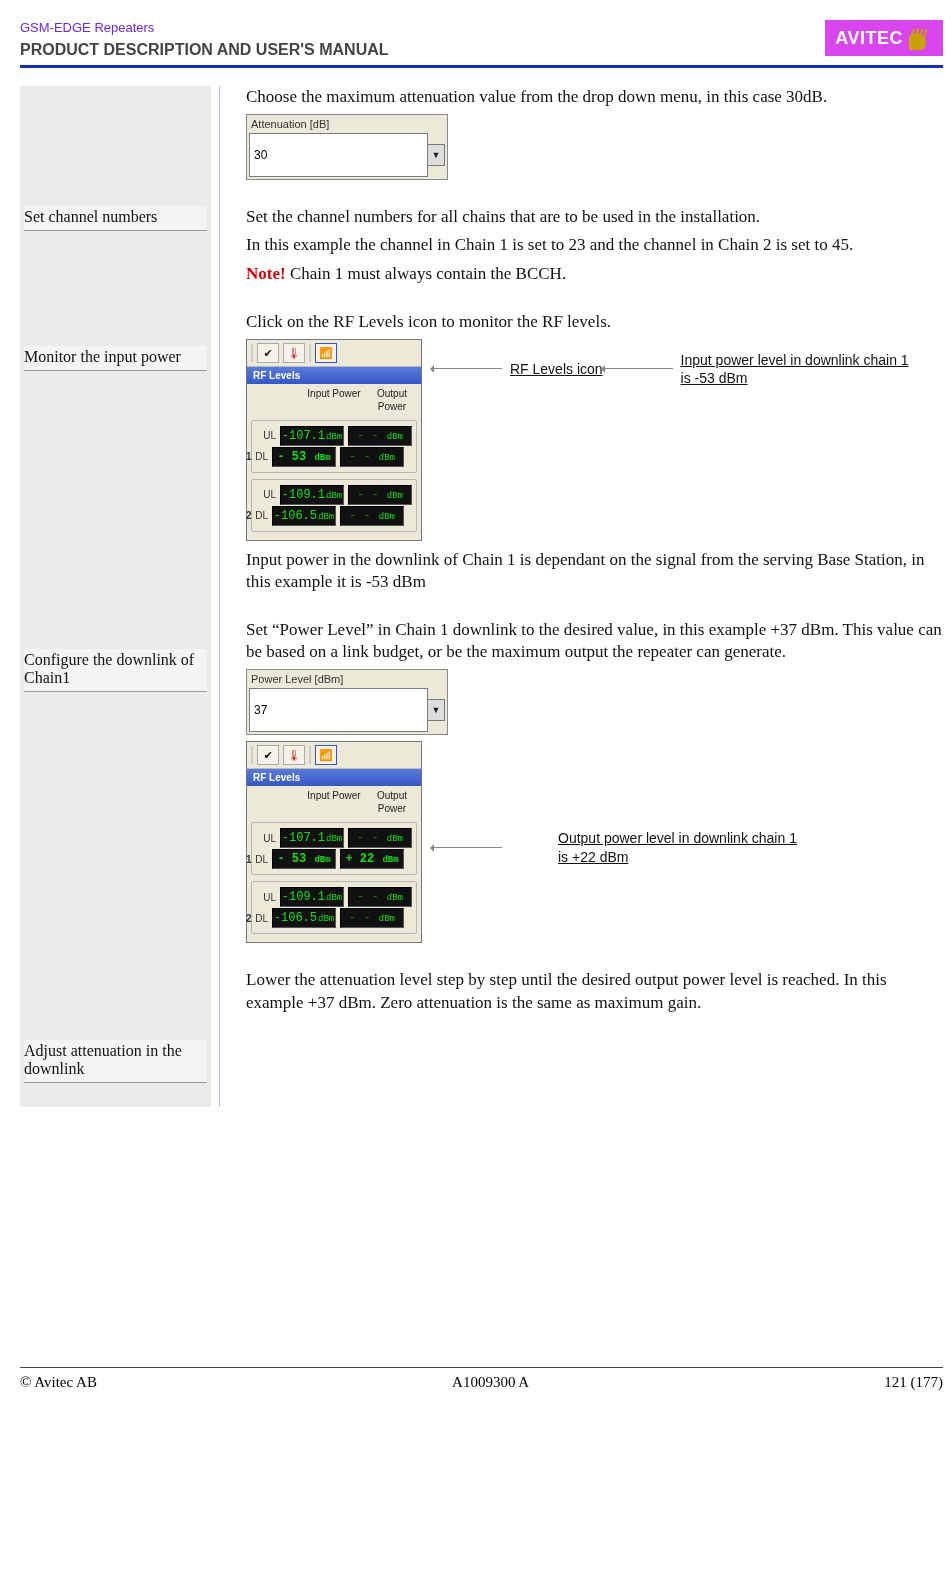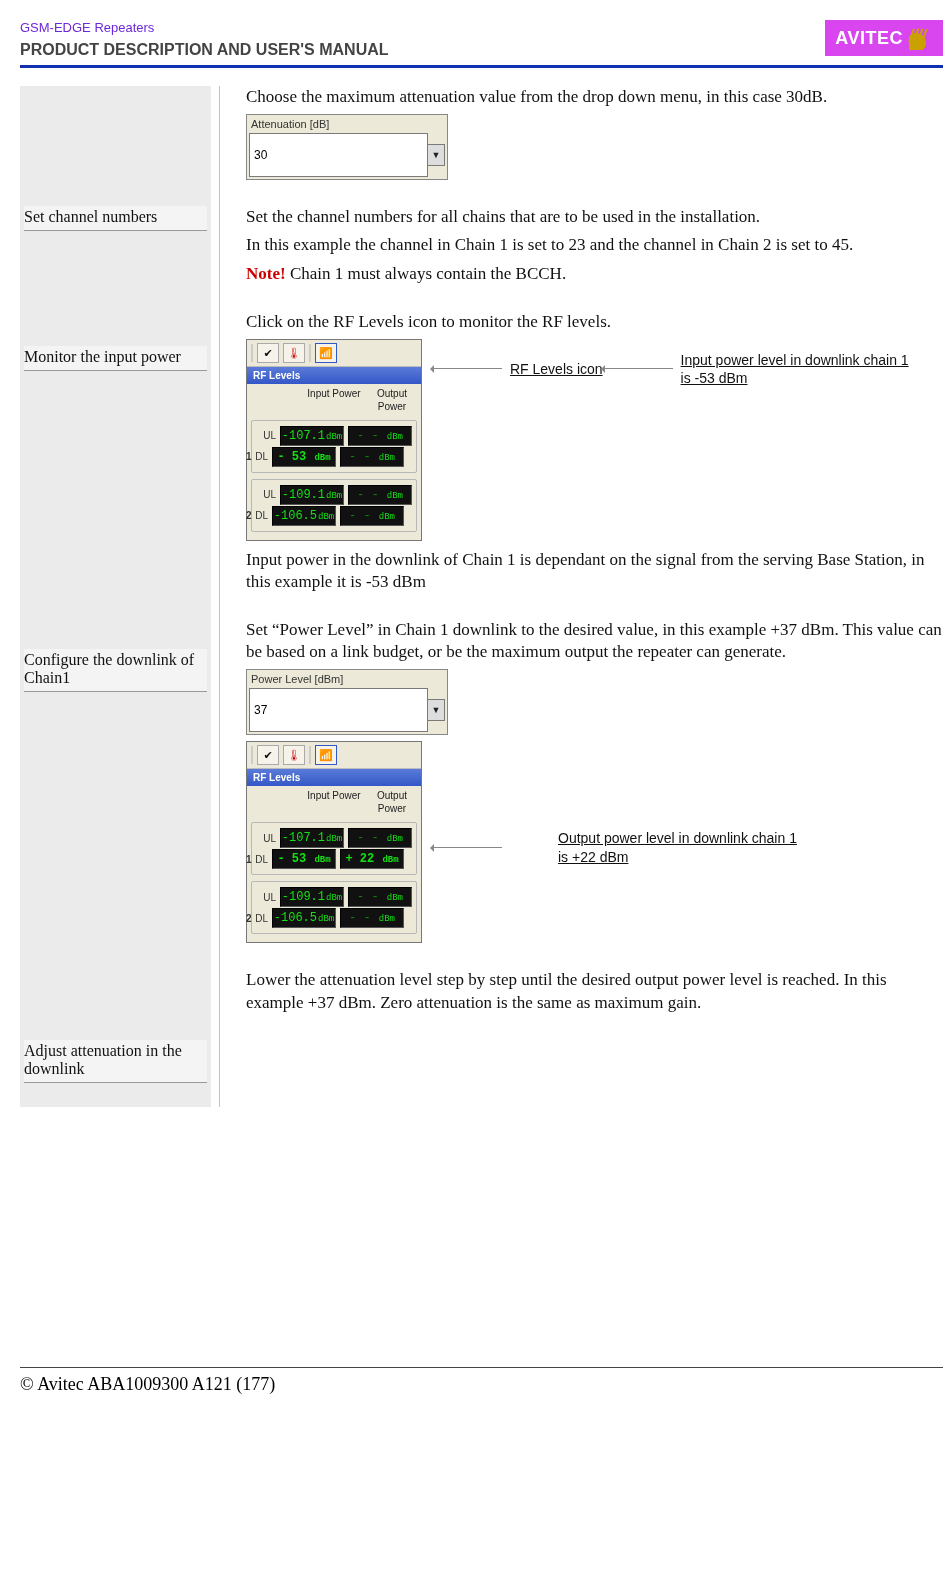--- a/index.html
+++ b/index.html
@@ -183,22 +183,22 @@
     font-family: Arial, sans-serif;
     font-size: 14px;
     color:#111;
   }
 
   .diagram-row { display:flex; align-items:flex-start; gap:10px; margin:6px 0 8px;}
   .annot-col { display:flex; flex-direction:row; justify-content:center; padding-top:4px;text-decoration:underline;}
 
   .footer-rule { height:1px; background:#444; margin: 260px 0 6px; }
   .footer {
-    display:flex; justify-content:flex-start;
-    font-family:"Times New Roman", serif; font-size:18px;
+    display:flex; justify-content:space-between;
+    font-family:"Times New Roman", serif; font-size:15px;
   }
 </style>
 </head>
 <body>
 
 <div class="page">
 
   <div class="header-top">
     <div class="header-left">
       <div class="doc-type">GSM-EDGE Repeaters</div>

